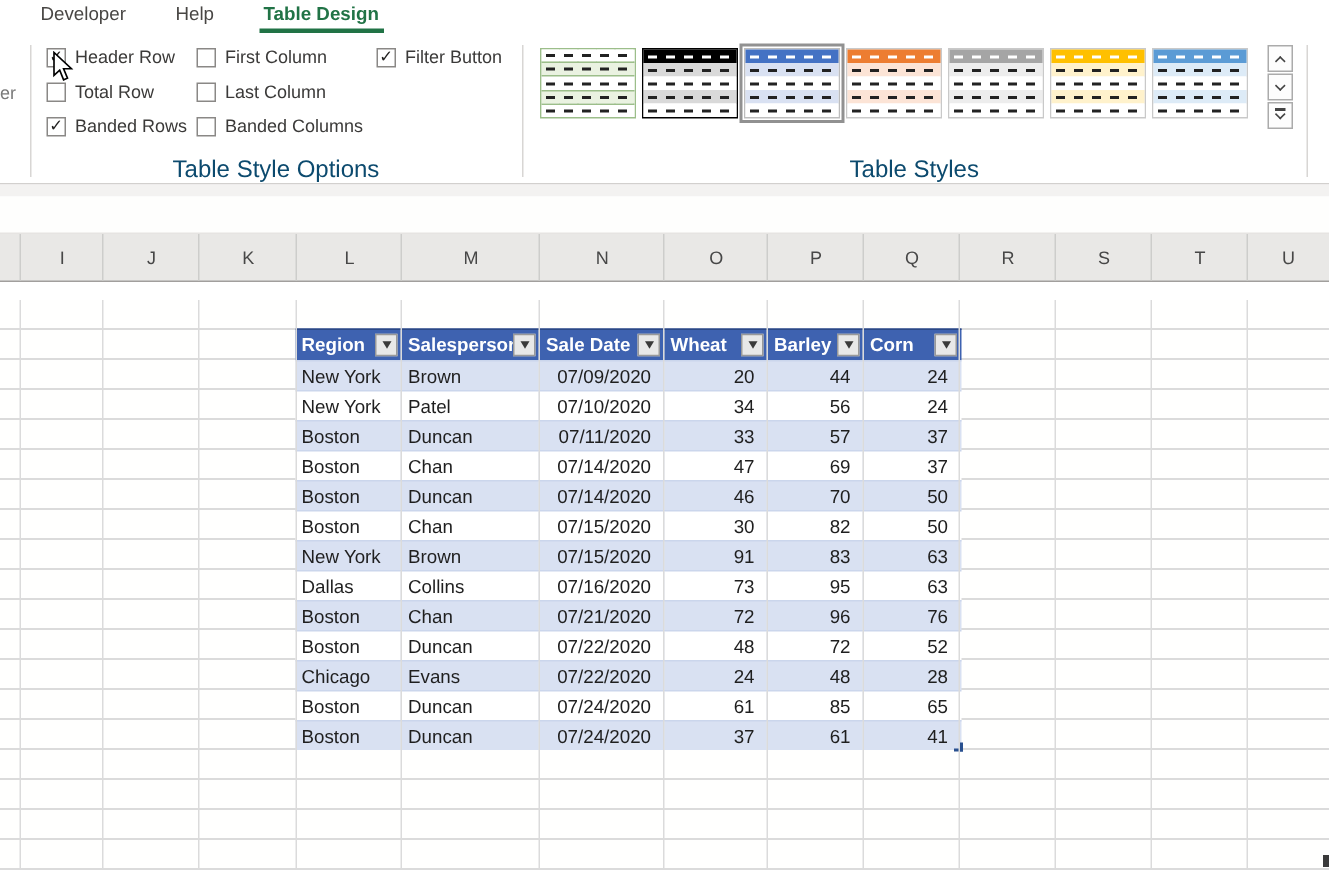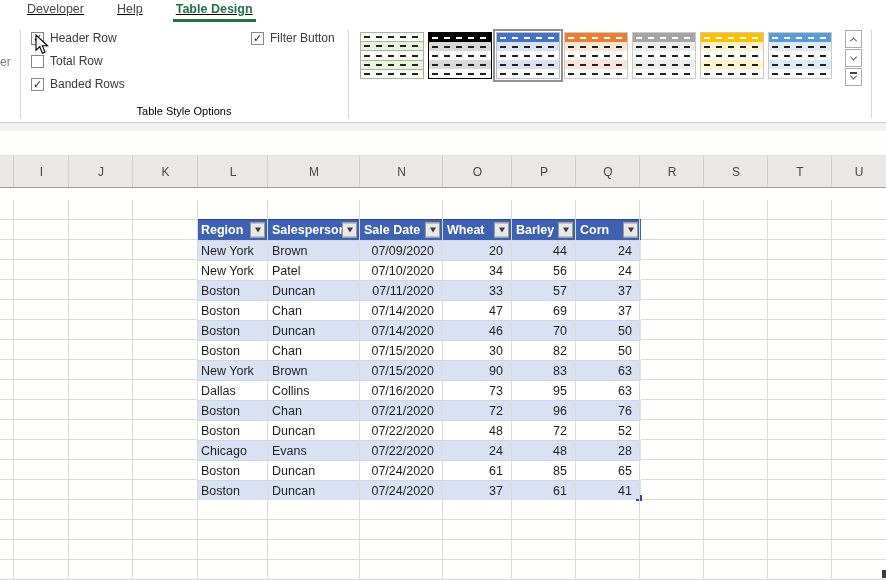--- a/index.html
+++ b/index.html
@@ -1,34 +1,34 @@
 <!DOCTYPE html>
 <html><head>
 <meta charset="utf-8">
 <style>
   * { margin:0; padding:0; box-sizing:border-box; }
   body { font-family:"Liberation Sans", sans-serif; background:#fff; }
   .app { position:relative; width:886px; height:580px; overflow:hidden; background:#fff; }
 
   
   .ribbon { position:absolute; top:0; left:0; width:886px; height:123px; background:#fff; border-bottom:1px solid #D2D0CE; }
-  .tab-row { position:absolute; top:0; left:0; right:0; height:22px; display:flex; align-items:flex-end; padding-left:24px; gap:27px;text-decoration:underline; }
+  .tab-row { position:absolute; top:0; left:0; right:0; height:22px; display:flex; align-items:flex-end; padding-left:24px; gap:27px; }
   .tab { font-size:12.5px; color:#484644; padding:3px 3px 3px 3px; border-bottom:3px solid transparent; cursor:default; }
   .tab.active { color:#217346; font-weight:bold; border-bottom:3px solid #217346; }
 
   .v-divider { position:absolute; top:30px; height:88px; width:1px; background:#D8D6D4; }
 
   .cropped-text { position:absolute; left:0px; top:55px; font-size:12px; color:#7a7a7a; }
 
   .cb-col { position:absolute; top:30px; display:flex; flex-direction:column; gap:7px; }
   .cb-row { display:flex; align-items:center; gap:6px; height:16px; }
   .checkbox { width:13px; height:13px; background:#fff; border:1px solid #8A8886; display:flex; align-items:center; justify-content:center; font-size:11px; line-height:11px; color:#201F1E; }
   .cb-label { font-size:12px; color:#3B3A39; white-space:nowrap; }
 
-  .group-label { position:absolute; top:105px; text-align:center; font-size:11px; color:#000000; }
+  .group-label { position:absolute; top:105px; text-align:center; font-size:16px; color:#0c4a6e; }
 
   
   .gallery { position:absolute; left:360px; top:32px; display:flex; gap:4px; }
   .thumb { width:64px; height:47px; background:#fff; border:1px solid #C0C0C0; display:flex; flex-direction:column; }
   .thumb.selected { outline:2px solid #919191; outline-offset:1px; }
   .thumb-row { flex:1; position:relative; }
   .thumb-row::after { content:""; position:absolute; left:3px; right:3px; top:50%; height:2px; transform:translateY(-50%);
     background-image:repeating-linear-gradient(90deg, var(--dash,#222) 0 6px, transparent 6px 12px); }
   .thumb.gridded { background-image:repeating-linear-gradient(90deg, transparent 0 11.4px, #9CBE8A 11.4px 12.4px); }
   .thumb.gridded .thumb-row + .thumb-row { border-top:1px solid #9CBE8A; }
@@ -94,20 +94,34 @@
         </div>
         <div class="cb-row">
           <span class="checkbox"></span>
           <span class="cb-label">Total Row</span>
         </div>
         <div class="cb-row">
           <span class="checkbox">✓</span>
           <span class="cb-label">Banded Rows</span>
         </div>
       </div>
+    <div class="cb-col" style="left:131px" id="cb-col-2">
+        <div class="cb-row">
+          <span class="checkbox"></span>
+          <span class="cb-label">First Column</span>
+        </div>
+        <div class="cb-row">
+          <span class="checkbox"></span>
+          <span class="cb-label">Last Column</span>
+        </div>
+        <div class="cb-row">
+          <span class="checkbox"></span>
+          <span class="cb-label">Banded Columns</span>
+        </div>
+      </div>
     <div class="cb-col" style="left:251px" id="cb-col-3">
         <div class="cb-row">
           <span class="checkbox">✓</span>
           <span class="cb-label">Filter Button</span>
         </div>
       </div>
 
     <div class="group-label" style="left:20px; width:328px">Table Style Options</div>
 
     <div class="v-divider" style="left:348px"></div>
@@ -169,20 +183,21 @@
         </div>
         <div class="gal-btn">
           <span class="chev down"></span>
         </div>
         <div class="gal-btn more">
           <span class="chev down"></span>
           <span class="bar"></span>
         </div>
       </div>
 
+    <div class="group-label" style="left:348px; width:523px">Table Styles</div>
 
     <div class="v-divider" style="left:871px"></div>
   </div>
 
   <div class="gap-strip"></div>
   <div class="formula-bar"></div>
 
   <div class="col-strip" id="col-strip">
       <div class="col-letter" style="left: 14px; width: 55px;">I</div>
       <div class="col-letter" style="left: 69px; width: 64px;">J</div>
@@ -297,21 +312,21 @@
           <div class="t-cell" style="width: 92px;">Chan</div>
           <div class="t-cell num" style="width: 83px;">07/15/2020</div>
           <div class="t-cell num" style="width: 69px;">30</div>
           <div class="t-cell num" style="width: 64px;">82</div>
           <div class="t-cell num" style="width: 64px;">50</div>
         </div>
         <div class="t-row band" style="background: rgb(217, 225, 242);">
           <div class="t-cell" style="width: 71px;">New York</div>
           <div class="t-cell" style="width: 92px;">Brown</div>
           <div class="t-cell num" style="width: 83px;">07/15/2020</div>
-          <div class="t-cell num" style="width: 69px;">90</div>
+          <div class="t-cell num" style="width: 69px;">91</div>
           <div class="t-cell num" style="width: 64px;">83</div>
           <div class="t-cell num" style="width: 64px;">63</div>
         </div>
         <div class="t-row">
           <div class="t-cell" style="width: 71px;">Dallas</div>
           <div class="t-cell" style="width: 92px;">Collins</div>
           <div class="t-cell num" style="width: 83px;">07/16/2020</div>
           <div class="t-cell num" style="width: 69px;">73</div>
           <div class="t-cell num" style="width: 64px;">95</div>
           <div class="t-cell num" style="width: 64px;">63</div>

